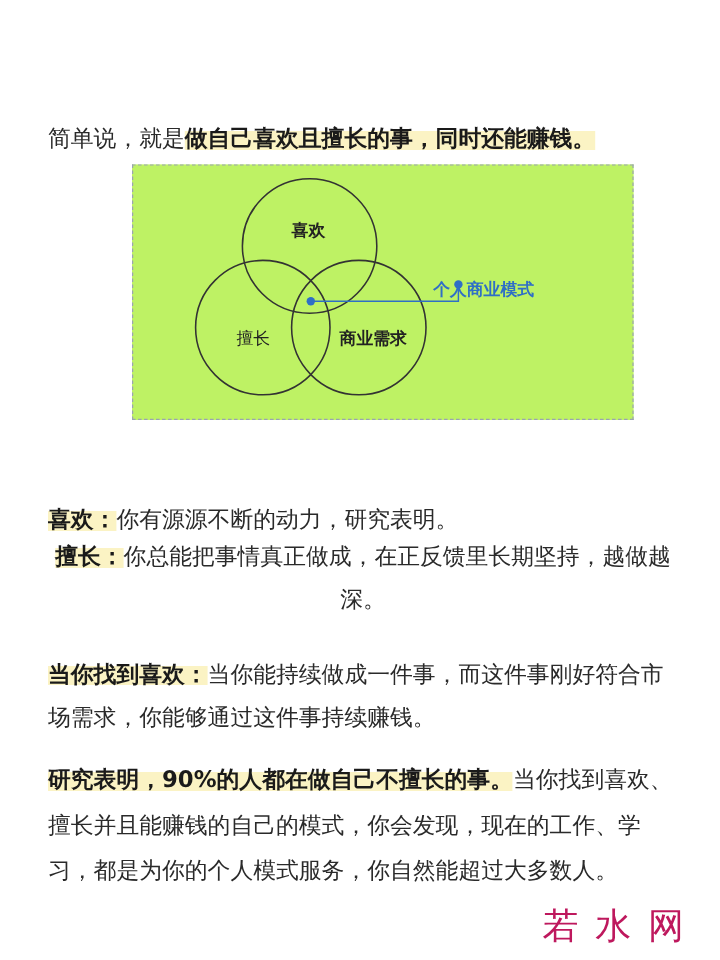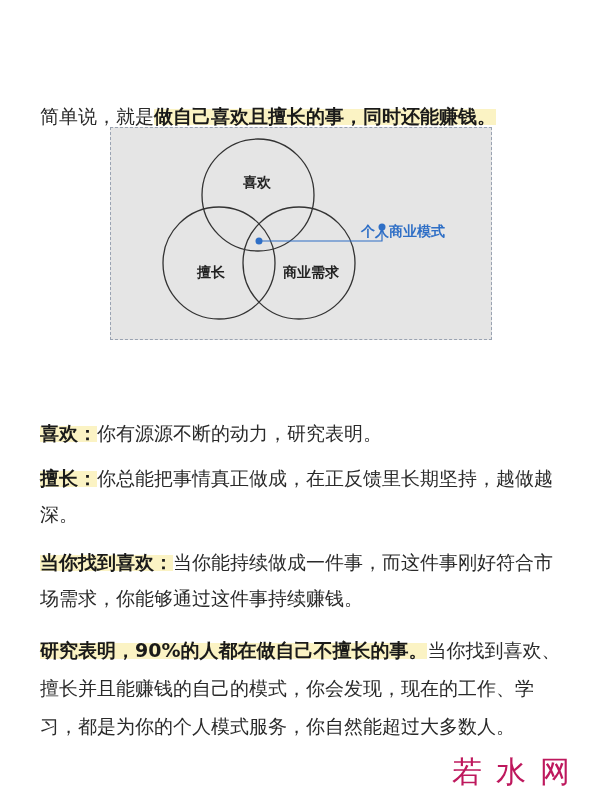--- a/index.html
+++ b/index.html
@@ -2,52 +2,52 @@
 <html><head>
   <meta charset="utf-8">
   <style>
     html, body { margin: 0; padding: 0; }
     body {
       width: 600px; height: 800px; background: #ffffff; position: relative; overflow: hidden;
       font-family: "DejaVu Sans", "Liberation Sans", sans-serif; color: #222;
     }
     .para { position: absolute; left: 40px; width: 525px; font-size: 19px; line-height: 36px; color: #2a2a2a; margin-top: 28px; }
     .hl { background: linear-gradient(to bottom, transparent 18%, #fbf3c4 18%, #fbf3c4 92%, transparent 92%); font-weight: bold; color: #1a1a1a; }
-    .diagram { position: absolute; left: 110px; top: 127px; width: 382px; height: 213px;
-      background: #e5e5e5; border: 1.5px dashed #9aa3b2; box-sizing: border-box; }
+    .diagram { position: absolute; left: 110px; top: 137px; width: 418px; height: 213px;
+      background: #bef264; border: 1.5px dashed #9aa3b2; box-sizing: border-box; }
     .diagram svg { position: absolute; left: 0; top: 0; }
     .watermark { position: absolute; left: 452px; top: 752px; font-size: 30px; color: #be185d; letter-spacing: 14px; }
   </style>
 </head>
 <body>
 
 <div class="para" style="top:70px;">
   <span>简单说，就是</span><span class="hl">做自己喜欢且擅长的事，同时还能赚钱。</span>
 </div>
 
 <div class="diagram">
   <svg width="382" height="213" viewBox="0 0 382 213">
     <circle cx="147" cy="67" r="56" fill="none" stroke="#333" stroke-width="1.3"></circle>
     <circle cx="108" cy="135" r="56" fill="none" stroke="#333" stroke-width="1.3"></circle>
     <circle cx="188" cy="135" r="56" fill="none" stroke="#333" stroke-width="1.3"></circle>
     <polyline points="148,113 271,113 271,99" fill="none" stroke="#2f6fc6" stroke-width="1.2"></polyline>
     <circle cx="148" cy="113" r="3.5" fill="#2f6fc6"></circle>
     <circle cx="271" cy="99" r="3.5" fill="#2f6fc6"></circle>
   </svg>
   <div style="position:absolute; left:132px; top:46px; font-size:14px; font-weight:bold; color:#222;">喜欢</div>
-  <div style="position:absolute; left:86px; top:136px; font-size:14px; font-weight:bold; color:#222;">擅长</div>
+  <div style="position:absolute; left:86px; top:136px; font-size:14px; font-weight:normal; color:#222;">擅长</div>
   <div style="position:absolute; left:172px; top:136px; font-size:14px; font-weight:bold; color:#222;text-align:right;">商业需求</div>
   <div style="position:absolute; left:250px; top:64px; font-size:14px; font-weight:bold; color:#2f6fc6;margin-top:31px;">个人商业模式</div>
 </div>
 
 <div class="para" style="top:387px;">
   <span class="hl">喜欢：</span><span>你有源源不断的动力，研究表明。</span>
 </div>
 
-<div class="para" style="top:432px;">
+<div class="para" style="top:418px;text-align:center;">
   <span class="hl">擅长：</span><span>你总能把事情真正做成，在正反馈里长期坚持，越做越深。</span>
 </div>
 
 <div class="para" style="top:516px;">
   <span class="hl">当你找到喜欢：</span><span>当你能持续做成一件事，而这件事刚好符合市场需求，你能够通过这件事持续赚钱。</span>
 </div>
 
 <div class="para" style="top:603px; line-height:38px;">
   <span class="hl">研究表明，90%的人都在做自己不擅长的事。</span><span>当你找到喜欢、擅长并且能赚钱的自己的模式，你会发现，现在的工作、学习，都是为你的个人模式服务，你自然能超过大多数人。</span>
 </div>

